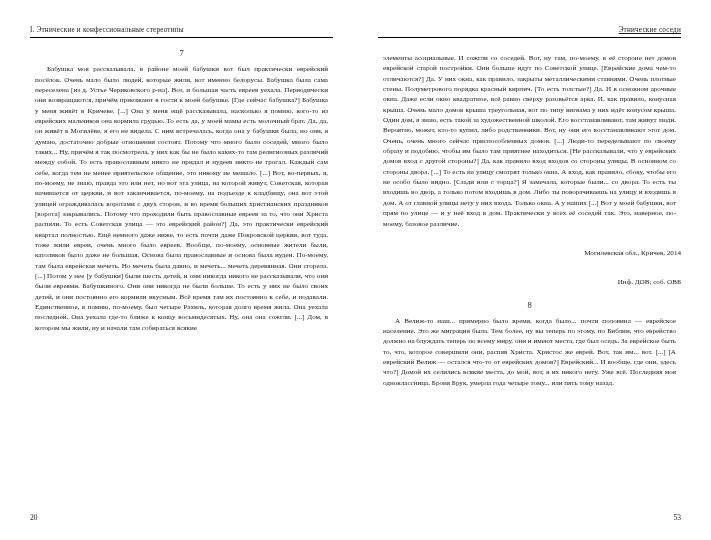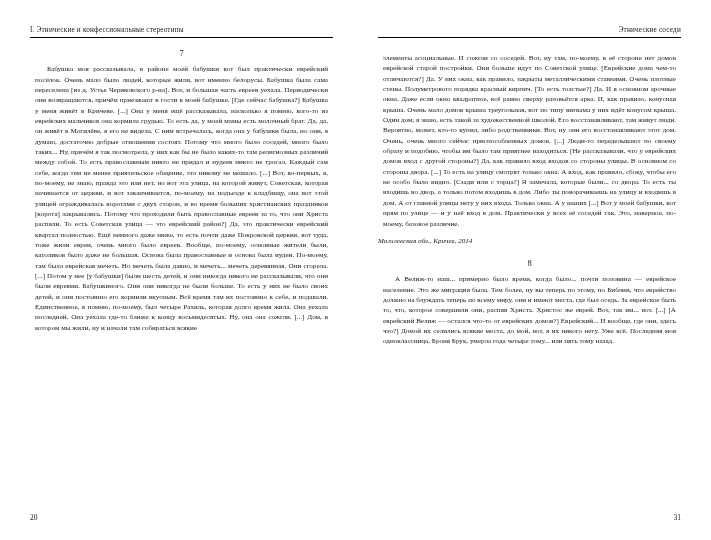--- a/index.html
+++ b/index.html
@@ -25,21 +25,21 @@
   
   .runhead {
     position: absolute;
     top: 26px;
     font-size: 7.2px;
     letter-spacing: 0.2px;
     color: #1a1a1a;
     white-space: nowrap;
   }
   .runhead.left { left: 30px; }
-  .runhead.right { right: 30px; text-align: left; }
+  .runhead.right { right: 30px; text-align: left; text-decoration: underline; }
   .rule {
     position: absolute;
     top: 37px;
     height: 1px;
     background: #000;
   }
   .rule.left { left: 30px; width: 303px; }
   .rule.right { right: 30px; width: 303px; }
 
   
@@ -64,24 +64,24 @@
     text-align: justify;
     font-size: 7.1px;
     line-height: 10.35px;
     hyphens: auto;
     -webkit-hyphens: auto;
   }
   p.body.cont {
     text-indent: 0;
   }
   .src {
-    margin: 7px 0 0 0;
+    margin: 19px 0 0 0;
+    text-align: right;
     font-size: 7.1px;
     line-height: 10.35px;
-    font-style: italic;
   }
   .secnum.second {
     margin-top: 12px;
   }
   
   .folio {
     position: absolute;
     bottom: 18px;
     font-size: 7.5px;
     color: #1a1a1a;
@@ -112,21 +112,22 @@
     <div class="col left">
       <div class="secnum">7</div>
       <p class="body">Бабушка моя рассказывала, в районе моей бабушки вот был практически еврейский посёлок. Очень мало было людей, которые жили, вот именно белорусы. Бабушка была сама переселена [из д. Устье Чериковского р-на]. Вот, и большая часть евреев уехала. Периодически они возвращаются, причём приезжают в гости к моей бабушке. [Где сейчас бабушка?] Бабушка у меня живёт в Кричеве. [...] Она у меня ещё рассказывала, насколько я помню, кого-то из еврейских мальчиков она кормила грудью. То есть да, у моей мамы есть молочный брат. Да, да, он живёт в Могилёве, я его не видела. С ним встречалась, когда она у бабушки была, но они, я думаю, достаточно добрые отношения состоят. Потому что много было соседей, много было таких... Ну, причём я так посмотрела, у них как бы не было каких-то там религиозных различий между собой. То есть православным никто не придал и нудеев никто не трогал. Каждый сам себе, когда тем не менее приятельское общение, это никому не мешало. [...] Вот, во-первых, я, по-моему, не знаю, правда это или нет, но вот эта улица, на которой живут, Советская, которая начинается от церкви, и вот заканчивается, по-моему, на подъезде к кладбищу, она вот этой улицей ограждивалась воротами с двух сторон, и во время больших христианских праздников [ворота] закрывались. Потому что проходили быть православные евреев за то, что они Христа распяли. То есть Советская улица — это еврейский район?] Да, это практически еврейский квартал полностью. Ещё немного даже ниже, то есть почти даже Покровской церкви, вот туда, тоже жили евреи, очень много было евреев. Вообще, по-моему, основные жители были, католиков было даже не большая. Основа была православные и основа была иудеи. По-моему, там была еврейская мечеть. Но мечеть была давно, и мечеть... мечеть деревянная. Они сгорела. [...] Потом у нее [у бабушки] были шесть детей, и они никогда никого не рассказывали, что они были евреями. Бабушкиного. Они они никогда не были больше. То есть у них не было своих детей, и они постоянно его кормили вкусным. Всё время там их постоянно к себе, и подавали. Единственное, я помню, по-моему, был четыре Рахиль, которая долго время жила. Она уехала последней. Она уехала где-то ближе к концу восьмидесятых. Ну, она она сожгли. [...] Дом, в котором мы жили, ну и начали там собираться всякие</p>
     </div>
 
     <div class="gutter"></div>
 
     <div class="col right">
       <p class="body cont">элементы асоциальные. И сожгли со соседей. Вот, ну там, по-моему, в её стороне нет домов еврейской старой постройки. Они больше идут по Советской улице. [Еврейские дома чем-то отличаются?] Да. У них окна, как правило, закрыты металлическими ставнями. Очень плотные стены. Полуметрового порядка красный кирпич. [То есть толстые?] Да. И в основном арочные окна. Даже если окно квадратное, всё равно сверху разовьётся арка. И, как правило, конусная крыша. Очень мало домов крыша треугольная, вот по типу вигвама у них идёт конусом крыша. Один дом, я знаю, есть такой за художественной школой. Его восстанавливают, там живут люди. Вероятно, может, кто-то купил, либо родственники. Вот, ну они его восстанавливают этот дом. Очень, очень много сейчас приспособленных домов. [...] Люди-то переделывают по своему образу и подобию, чтобы им было там приятнее находиться. [Не рассказывали, что у еврейских домов вход с другой стороны?] Да, как правило вход входов со стороны улицы. В основном со стороны двора. [...] То есть на улицу смотрят только окна. А вход, как правило, сбоку, чтобы его не особо было видно. [Сзади или с торца?] Я замечала, которые были... со двора. То есть ты входишь во двор, а только потом входишь в дом. Либо ты поворачиваешь на улицу и входишь в дом. А от главной улицы нету у них входа. Только окна. А у наших [...] Вот у моей бабушки, вот прям по улице — и у неё вход в дом. Практически у всех её соседей так. Это, наверное, по-моему, базовое различие.</p>
       <p class="src">Могилевская обл., Кричев, 2014</p>
+      <p class="src">Инф. ДОВ; соб. ОВБ</p>
       <div class="secnum second">8</div>
       <p class="body">А Велиж-то наш... примерно было время, когда было... почти половина — еврейское население. Это же миграция была. Тем более, ну вы теперь по этому, по Библии, что еврейство должно на блуждать теперь по всему миру, они и имеют места, где был оседь. За еврейское быть то, что, которое совершили они, распяв Христа. Христос же еврей. Вот, так им... вот. [...] [А еврейский Велиж — остался что-то от еврейских домов?] Еврейский... И вообще, где они, здесь что?] Домой их селились всякие места, до мой, вот, я их никого нету. Уже всё. Последняя моя одноклассница, Броня Брук, умерла года четыре тому... или пять тому назад.</p>
     </div>
 
     <div class="folio left">20</div>
-    <div class="folio right">31</div>
+    <div class="folio right">53</div>
 
   </div>
 </div>
 
 </body></html>

